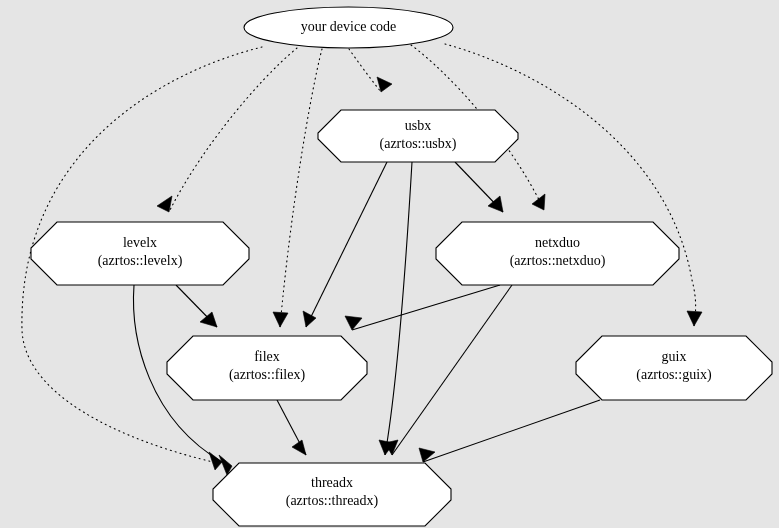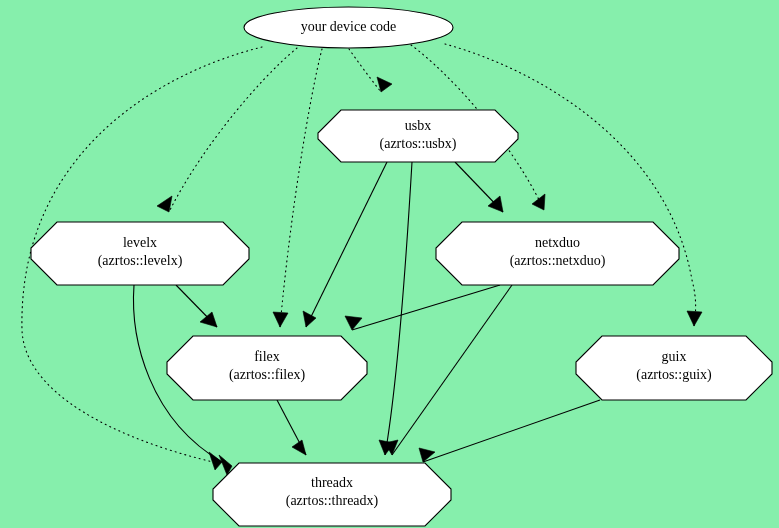--- a/index.html
+++ b/index.html
@@ -10,21 +10,21 @@
   body {
     width: 779px;
     height: 528px;
     font-family: "Liberation Serif", "DejaVu Serif", serif;
     overflow: hidden;
   }
   #graph-root {
     position: relative;
     width: 779px;
     height: 528px;
-    background: #86efac;
+    background: #e5e5e5;
   }
   svg#graph-canvas {
     display: block;
     width: 779px;
     height: 528px;
   }
   .node-shape {
     fill: #ffffff;
     stroke: #000000;
     stroke-width: 1.1px;

